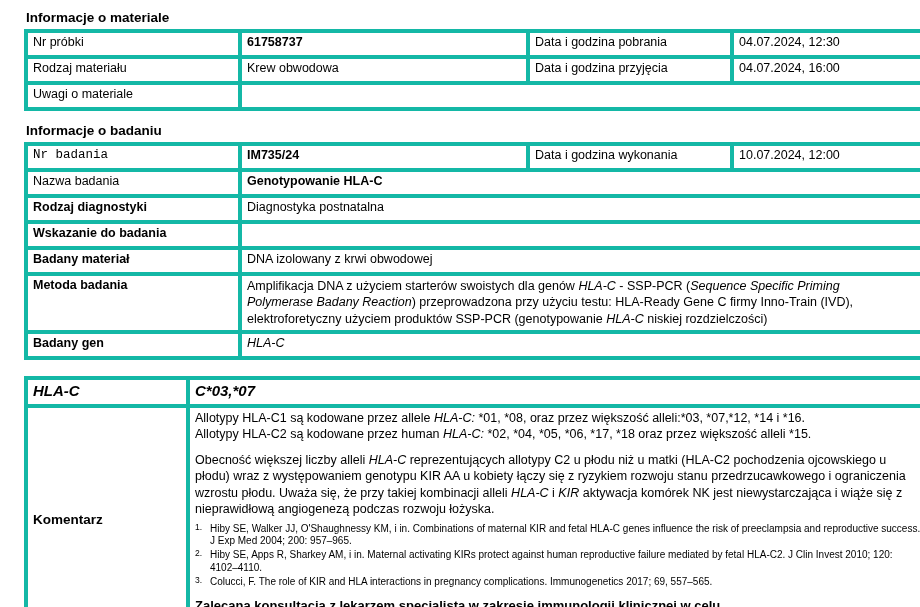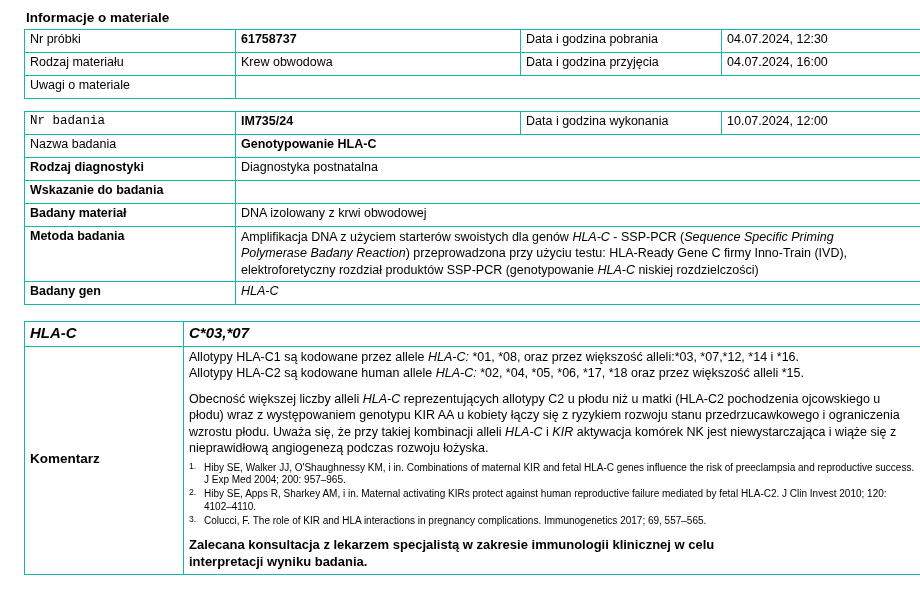--- a/index.html
+++ b/index.html
@@ -28,21 +28,21 @@
   .section-title.big {
     font-size: 15px;
     margin-bottom: 4px;
   }
   table {
     border-collapse: collapse;
     width: 874px;
     table-layout: fixed;
   }
   td {
-    border: 1px solid #14b8a6;
+    border: 4px solid #14b8a6;
     padding: 2px 5px 3px 5px;
     vertical-align: top;
     font-size: 12.5px;
     line-height: 1.25;
     height: 17px;
   }
   .bold { font-weight: bold; }
   .ital { font-style: italic; }
   .spacer-sm { height: 12px; }
   .spacer-md { height: 16px; }
@@ -139,20 +139,21 @@
     </tr>
     <tr>
       <td class="col-a">Uwagi o materiale</td>
       <td colspan="3"></td>
     </tr>
   </tbody>
     </table>
 
   <div class="spacer-sm"></div>
 
+  <div class="section-title">Informacje o badaniu</div>
   <table>
     <tbody>
         <tr>
       <td class="bcol-a">Nr badania</td>
       <td class="bcol-b bold">IM735/24</td>
       <td class="bcol-c">Data i godzina wykonania</td>
       <td class="bcol-d">10.07.2024, 12:00</td>
     </tr>
     <tr>
       <td>Nazwa badania</td>
@@ -168,21 +169,21 @@
     </tr>
     <tr>
       <td class="bold">Badany materiał</td>
       <td colspan="3">DNA izolowany z krwi obwodowej</td>
     </tr>
     <tr>
       <td class="bold">Metoda badania</td>
       <td colspan="3" class="method-cell">
         <p><span>Amplifikacja DNA z użyciem starterów swoistych dla genów </span><span class="ital">HLA-C</span><span> - SSP-PCR (</span><span class="ital">Sequence Specific Priming</span></p>
         <p><span class="ital">Polymerase Badany Reaction</span><span>) przeprowadzona przy użyciu testu: HLA-Ready Gene C firmy Inno-Train (IVD),</span></p>
-        <p><span>elektroforetyczny rozdział produktów SSP-PCR (genotypowanie </span><span class="ital">HLA-C</span><span> niskiej rozdzielczości)</span></p>
+        <p><span>elektroforetyczny użyciem produktów SSP-PCR (genotypowanie </span><span class="ital">HLA-C</span><span> niskiej rozdzielczości)</span></p>
       </td>
     </tr>
     <tr>
       <td class="bold">Badany gen</td>
       <td colspan="3" class="ital">HLA-C</td>
     </tr>
   </tbody>
     </table>
 
   <div class="spacer-md"></div>
@@ -190,21 +191,21 @@
   <table>
     <tbody>
         <tr>
       <td class="rcol-a result-allele">HLA-C</td>
       <td class="rcol-b result-value">C*03,*07</td>
     </tr>
     <tr>
       <td class="rcol-a comment-label cell-mid">Komentarz</td>
       <td class="rcol-b comment-body">
         <p><span>Allotypy HLA-C1 są kodowane przez allele </span><span class="ital">HLA-C:</span><span> *01, *08, oraz przez większość alleli:*03, *07,*12, *14 i *16.</span></p>
-        <p><span>Allotypy HLA-C2 są kodowane human allele </span><span class="ital">HLA-C:</span><span> *02, *04, *05, *06, *17, *18 oraz przez większość alleli *15.</span></p>
+        <p><span>Allotypy HLA-C2 są kodowane przez human </span><span class="ital">HLA-C:</span><span> *02, *04, *05, *06, *17, *18 oraz przez większość alleli *15.</span></p>
         <div class="gap"></div>
         <p><span>Obecność większej liczby alleli </span><span class="ital">HLA-C</span><span> reprezentujących allotypy C2 u płodu niż u matki (HLA-C2 pochodzenia ojcowskiego u płodu) wraz z występowaniem genotypu KIR AA u kobiety łączy się z ryzykiem rozwoju stanu przedrzucawkowego i ograniczenia wzrostu płodu. Uważa się, że przy takiej kombinacji alleli </span><span class="ital">HLA-C</span><span> i </span><span class="ital">KIR</span><span> aktywacja komórek NK jest niewystarczająca i wiąże się z nieprawidłową angiogenezą podczas rozwoju łożyska.</span></p>
         <div class="refs">
           <span class="ref"><span class="num">1.</span><span>Hiby SE, Walker JJ, O'Shaughnessy KM, i in. Combinations of maternal KIR and fetal HLA-C genes influence the risk of preeclampsia and reproductive success. J Exp Med 2004; 200: 957–965.</span></span>
           <span class="ref"><span class="num">2.</span><span>Hiby SE, Apps R, Sharkey AM, i in. Maternal activating KIRs protect against human reproductive failure mediated by fetal HLA-C2. J Clin Invest 2010; 120: 4102–4110.</span></span>
           <span class="ref"><span class="num">3.</span><span>Colucci, F. The role of KIR and HLA interactions in pregnancy complications. Immunogenetics 2017; 69, 557–565.</span></span>
         </div>
         <div class="closing">
           <div>Zalecana konsultacja z lekarzem specjalistą w zakresie immunologii klinicznej w celu</div>
           <div>interpretacji wyniku badania.</div>

